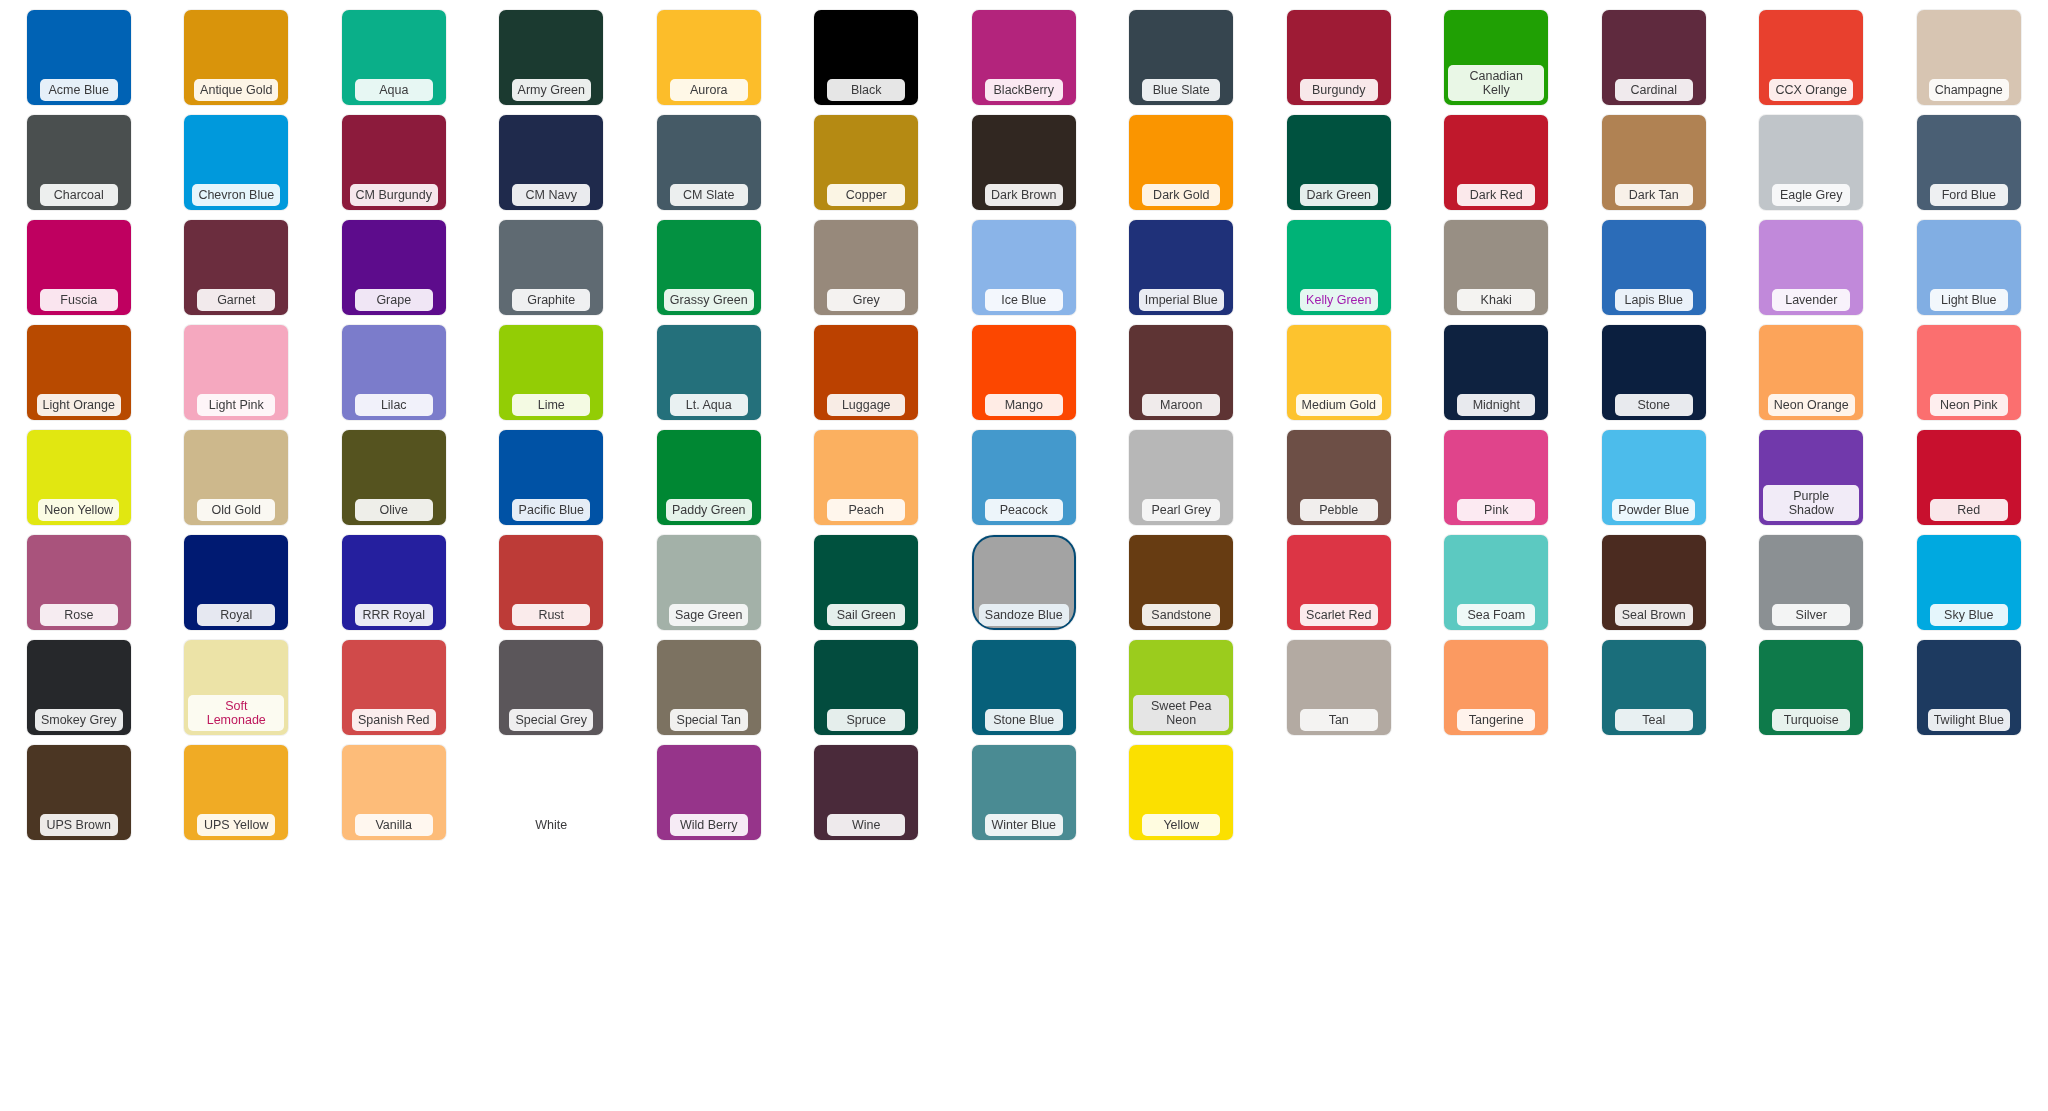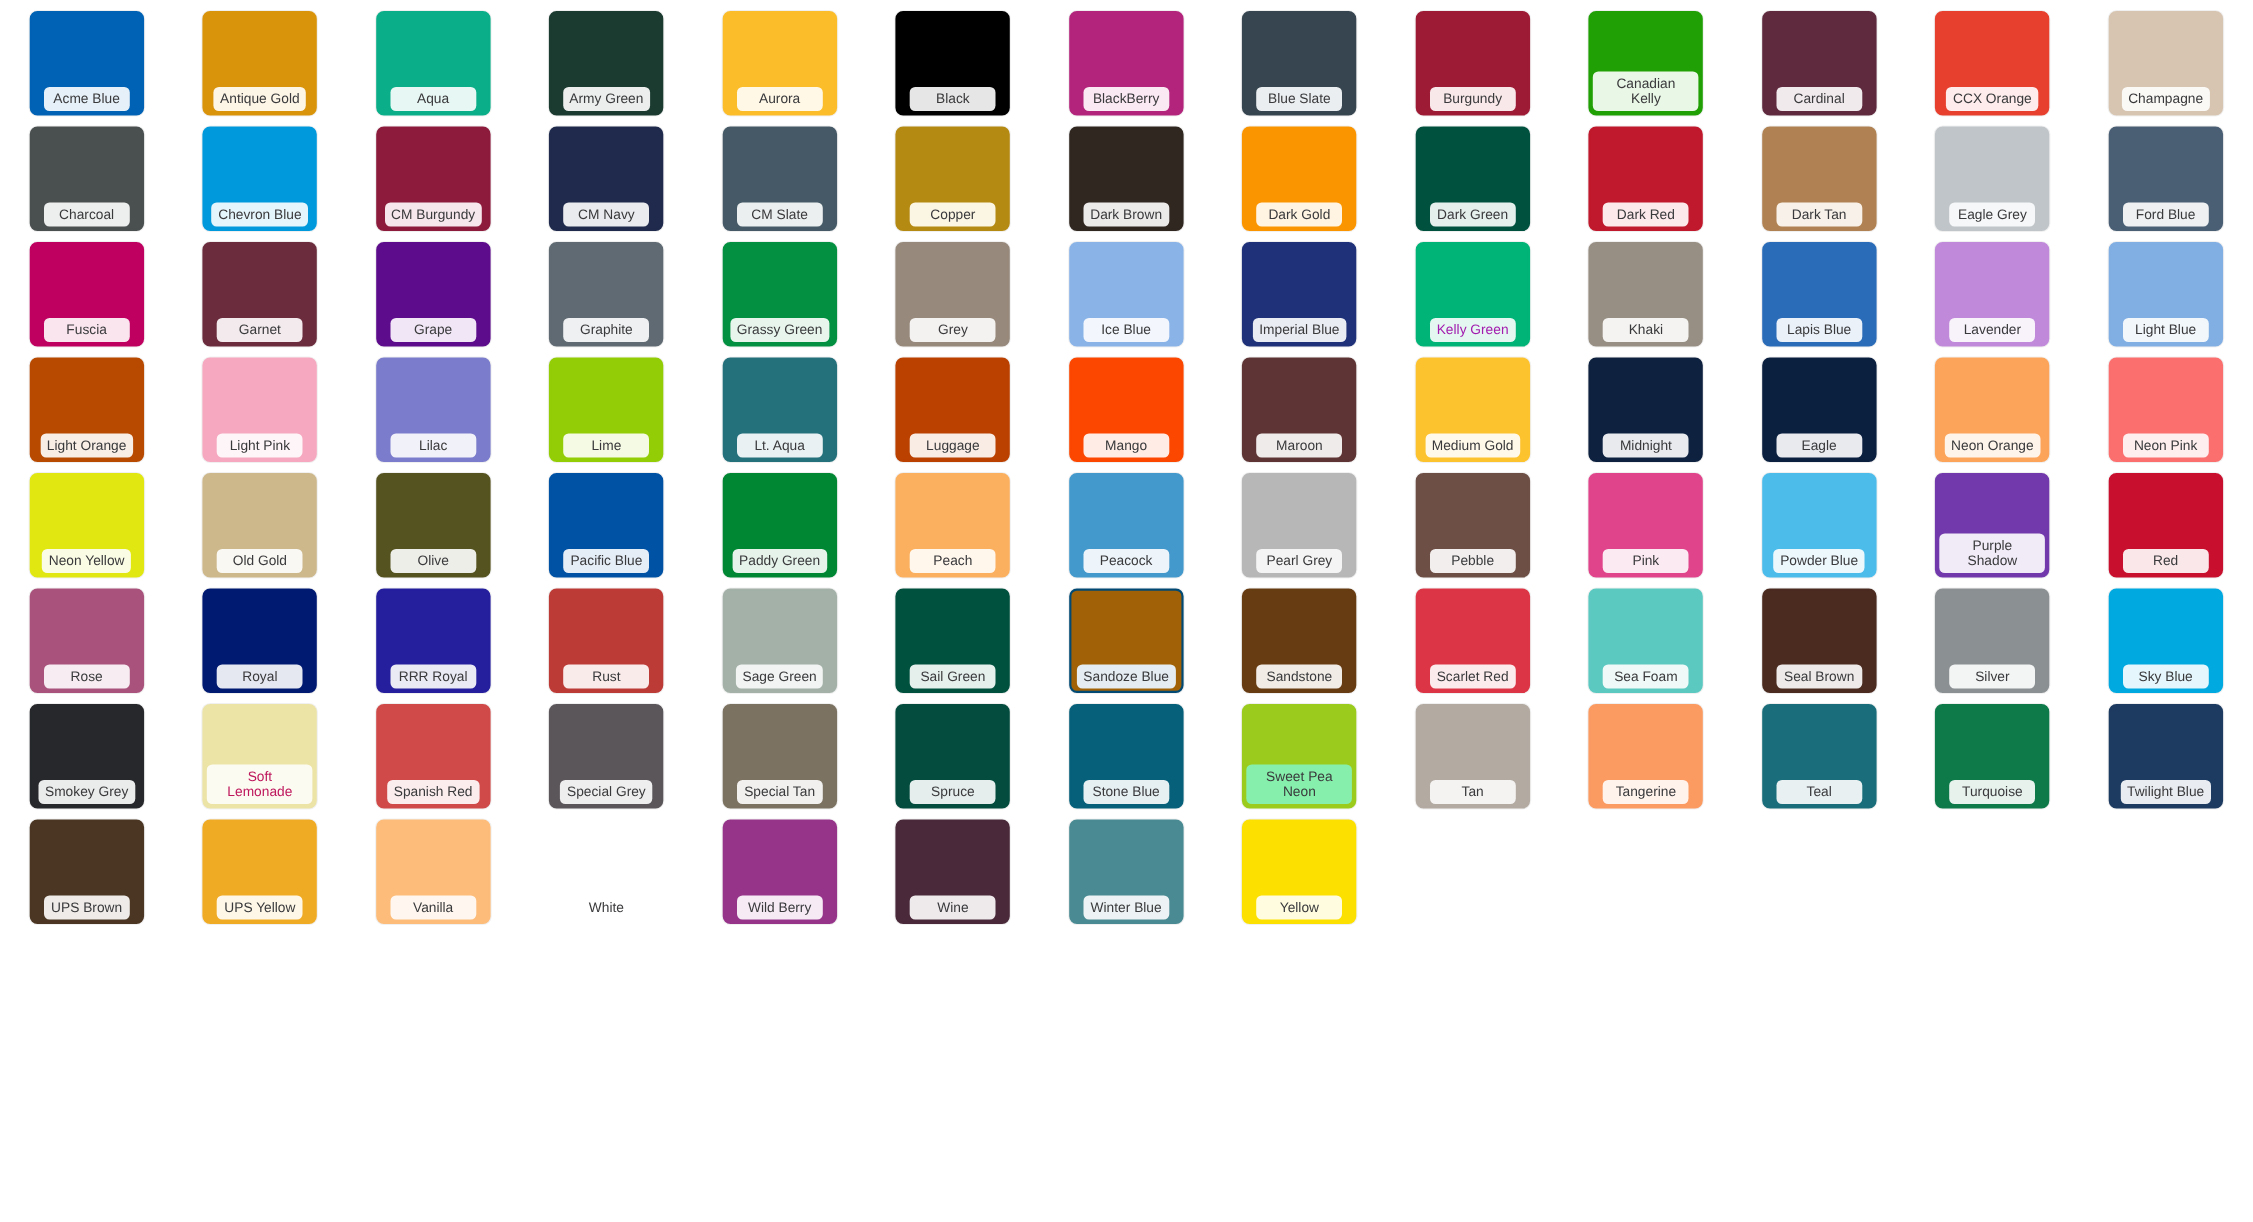--- a/index.html
+++ b/index.html
@@ -319,21 +319,21 @@
         <span class="swatch-label" style="background: rgb(255, 249, 233); color: rgb(58, 58, 60);">Medium Gold</span>
       </div>
     </div>
     <div class="swatch-cell">
       <div class="swatch-card" style="background: rgb(14, 34, 64); border-color: rgb(14, 34, 64);">
         <span class="swatch-label" style="background: rgb(232, 234, 238); color: rgb(58, 58, 60);">Midnight</span>
       </div>
     </div>
     <div class="swatch-cell">
       <div class="swatch-card" style="background: rgb(11, 31, 63); border-color: rgb(11, 31, 63);">
-        <span class="swatch-label" style="background: rgb(232, 234, 238); color: rgb(58, 58, 60);">Eagle</span>
+        <span class="swatch-label" style="background: rgb(232, 234, 238); color: rgb(58, 58, 60);">Stone</span>
       </div>
     </div>
     <div class="swatch-cell">
       <div class="swatch-card" style="background: rgb(252, 164, 90); border-color: rgb(252, 164, 90);">
         <span class="swatch-label" style="background: rgb(255, 244, 234); color: rgb(58, 58, 60);">Neon Orange</span>
       </div>
     </div>
     <div class="swatch-cell">
       <div class="swatch-card" style="background: rgb(251, 111, 111); border-color: rgb(251, 111, 111);">
         <span class="swatch-label" style="background: rgb(254, 238, 238); color: rgb(58, 58, 60);">Neon Pink</span>
@@ -428,21 +428,21 @@
       <div class="swatch-card" style="background: rgb(163, 177, 168); border-color: rgb(163, 177, 168);">
         <span class="swatch-label" style="background: rgb(242, 244, 243); color: rgb(58, 58, 60);">Sage Green</span>
       </div>
     </div>
     <div class="swatch-cell">
       <div class="swatch-card" style="background: rgb(0, 81, 62); border-color: rgb(0, 81, 62);">
         <span class="swatch-label" style="background: rgb(229, 239, 236); color: rgb(58, 58, 60);">Sail Green</span>
       </div>
     </div>
     <div class="swatch-cell">
-      <div class="swatch-card" style="background: #a16207; border-color: rgb(2, 74, 116);">
+      <div class="swatch-card" style="background: #a3a3a3; border-color: rgb(2, 74, 116); border-radius: 22px;">
         <span class="swatch-label" style="background: rgb(229, 237, 242); color: rgb(58, 58, 60);">Sandoze Blue</span>
       </div>
     </div>
     <div class="swatch-cell">
       <div class="swatch-card" style="background: rgb(103, 60, 18); border-color: rgb(103, 60, 18);">
         <span class="swatch-label" style="background: rgb(241, 236, 230); color: rgb(58, 58, 60);">Sandstone</span>
       </div>
     </div>
     <div class="swatch-cell">
       <div class="swatch-card" style="background: rgb(220, 53, 69); border-color: rgb(220, 53, 69);">
@@ -499,21 +499,21 @@
         <span class="swatch-label" style="background: rgb(229, 238, 236); color: rgb(58, 58, 60);">Spruce</span>
       </div>
     </div>
     <div class="swatch-cell">
       <div class="swatch-card" style="background: rgb(7, 96, 122); border-color: rgb(7, 96, 122);">
         <span class="swatch-label" style="background: rgb(230, 239, 242); color: rgb(58, 58, 60);">Stone Blue</span>
       </div>
     </div>
     <div class="swatch-cell">
       <div class="swatch-card" style="background: rgb(155, 204, 29); border-color: rgb(155, 204, 29);">
-        <span class="swatch-label" style="background: #86efac; color: rgb(58, 58, 60);">Sweet Pea Neon</span>
+        <span class="swatch-label" style="background: #e5e5e5; color: rgb(58, 58, 60);">Sweet Pea Neon</span>
       </div>
     </div>
     <div class="swatch-cell">
       <div class="swatch-card" style="background: rgb(179, 170, 162); border-color: rgb(179, 170, 162);">
         <span class="swatch-label" style="background: rgb(244, 243, 242); color: rgb(58, 58, 60);">Tan</span>
       </div>
     </div>
     <div class="swatch-cell">
       <div class="swatch-card" style="background: rgb(251, 154, 97); border-color: rgb(251, 154, 97);">
         <span class="swatch-label" style="background: rgb(255, 243, 236); color: rgb(58, 58, 60);">Tangerine</span>

